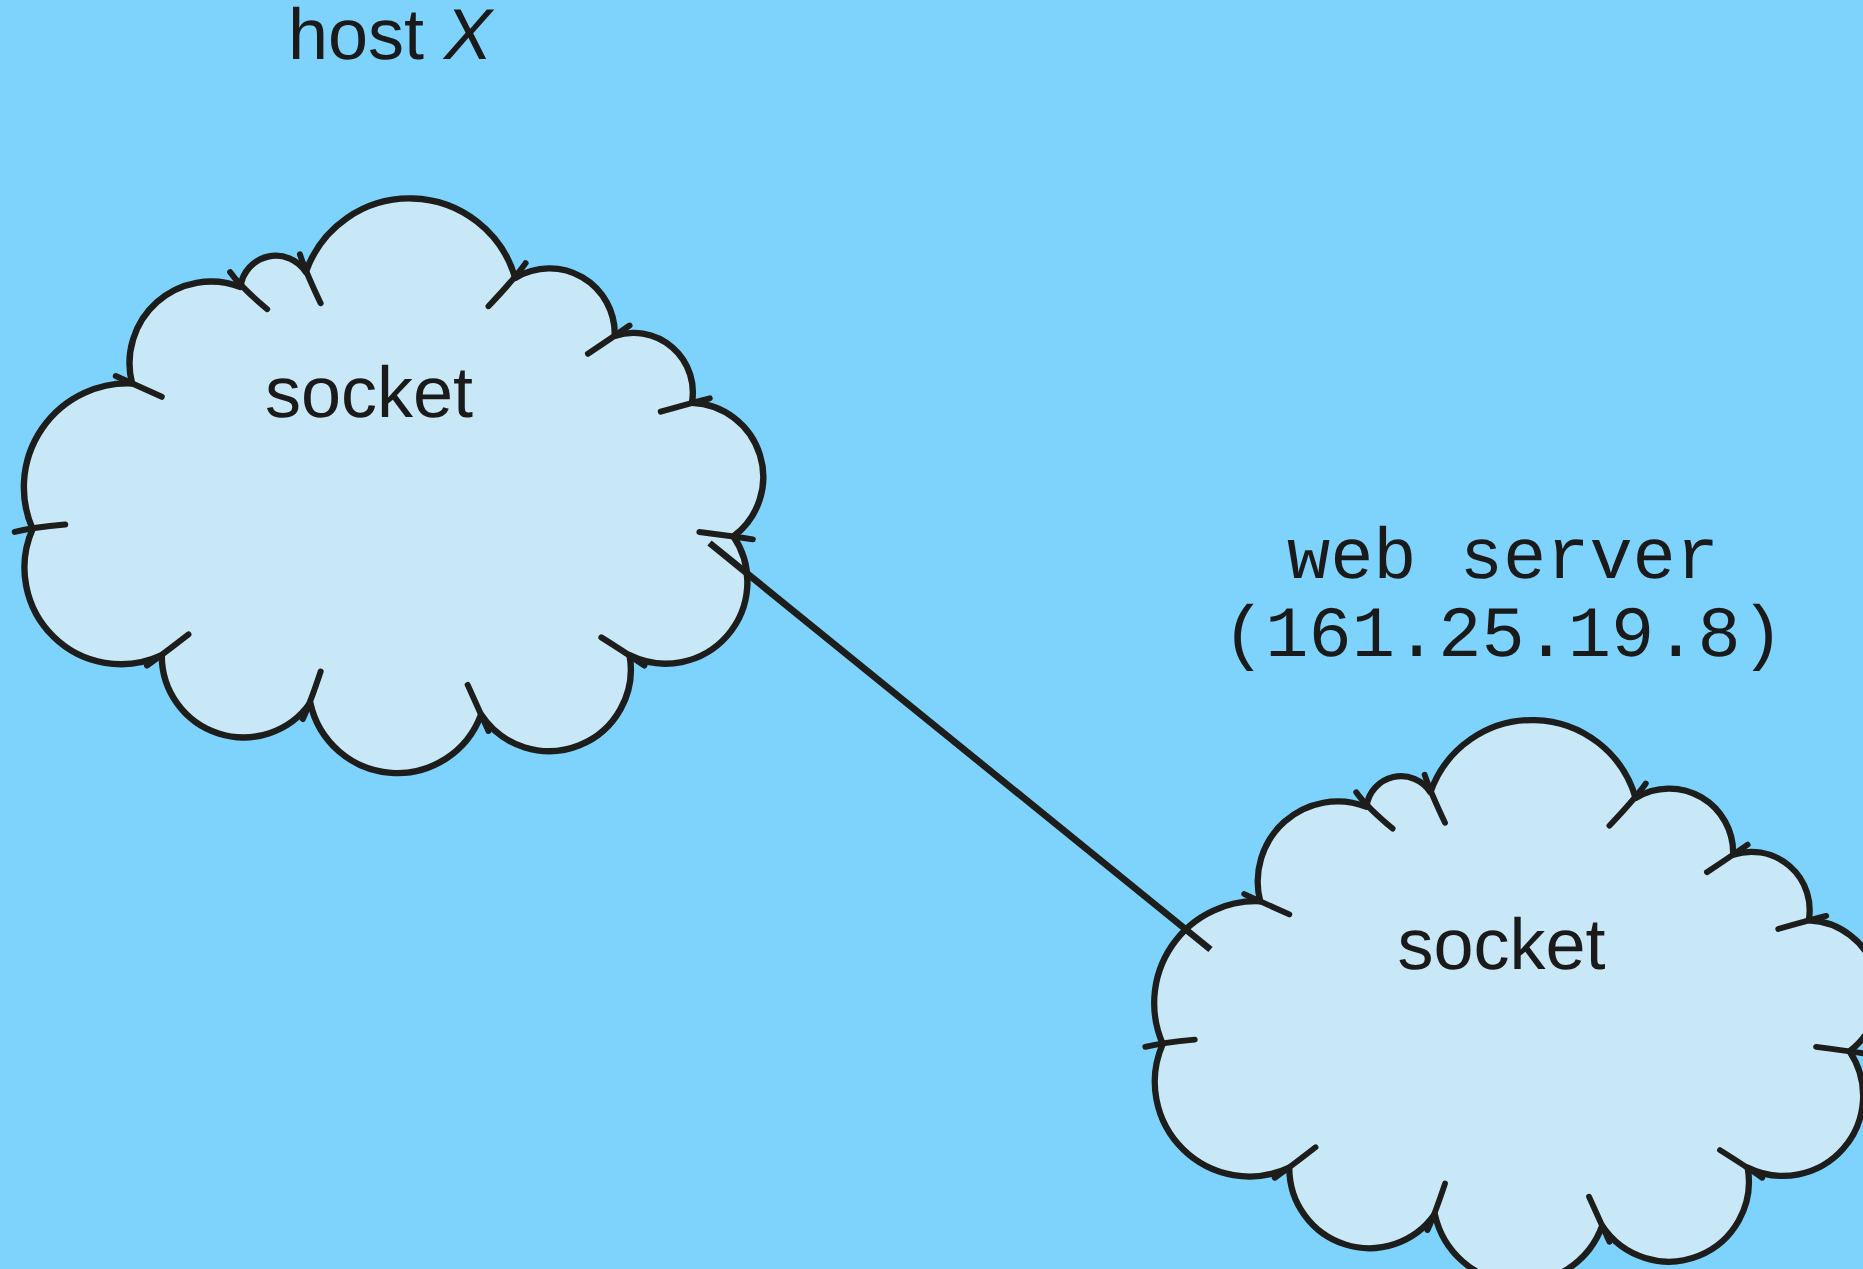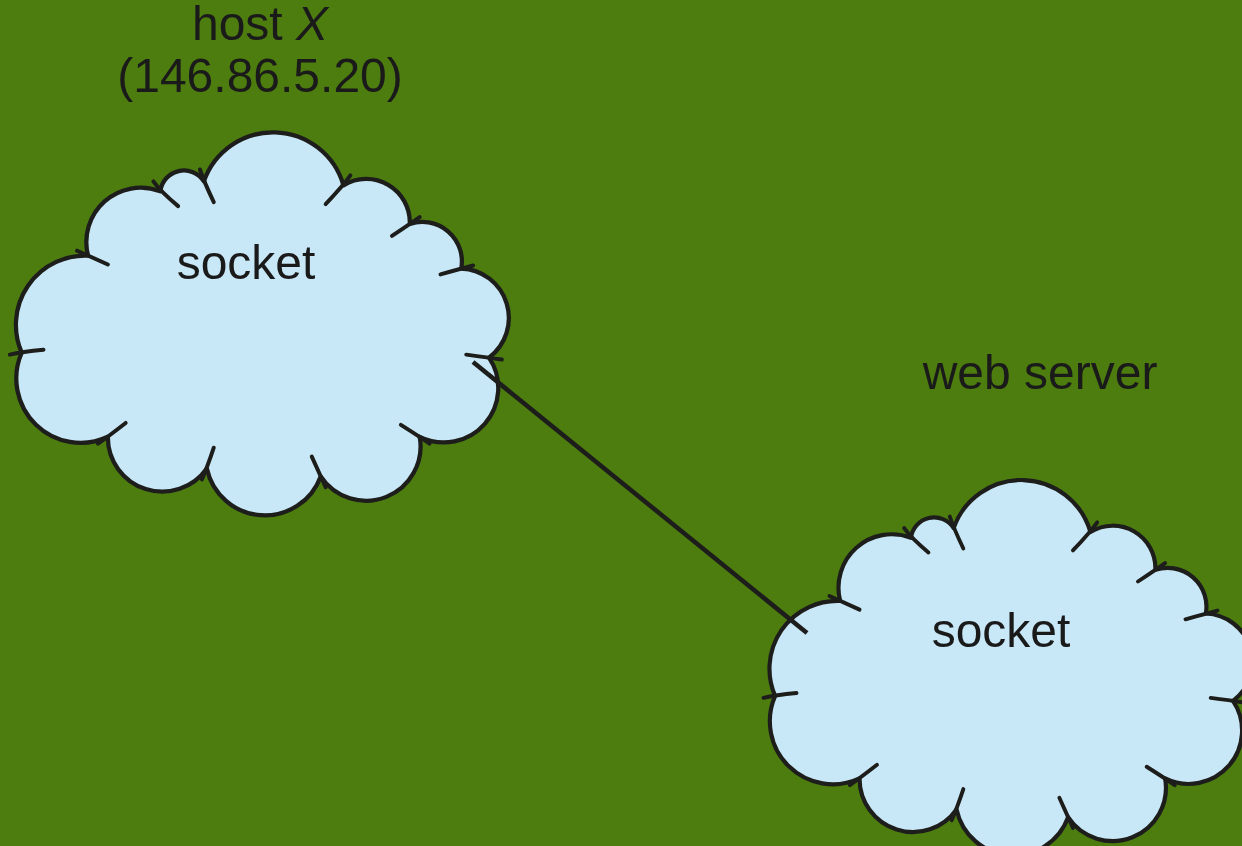--- a/index.html
+++ b/index.html
@@ -5,21 +5,21 @@
   html, body {
     margin: 0;
     padding: 0;
     background: #ffffff;
   }
   .stage {
     position: relative;
     width: 1242px;
     height: 846px;
     overflow: hidden;
-    background: #4d7c0f;
+    background: #7dd3fc;
     font-family: "Liberation Sans", "DejaVu Sans", sans-serif;
     color: #1a1a1a;
   }
   .stage svg {
     position: absolute;
     left: 0;
     top: 0;
   }
   .cloud-body {
     stroke: #1d1d1b;
@@ -85,28 +85,28 @@
     </defs>
 
     <use href="#cloudShape" transform="translate(-6,120) scale(0.99)"></use>
     <use href="#cloudShape" transform="translate(748,468) scale(0.97)"></use>
 
     <line class="conn-line" x1="473" y1="362" x2="807" y2="633"></line>
   </svg>
 
   <div class="label" style="left:260px; top:-2px;">
     <div><span>host </span><span class="italic">X</span></div>
-    <div>(146.86.5.20)</div>
   </div>
 
   <div class="label" style="left:246px; top:237px;">
     <div>socket</div>
   </div>
 
-  <div class="label" style="left:1040px; top:347px;">
+  <div class="label" style="left:1002px; top:347px;font-family:Liberation Mono, monospace;">
     <div>web server</div>
+    <div>(161.25.19.8)</div>
   </div>
 
   <div class="label" style="left:1001px; top:605px;">
     <div>socket</div>
   </div>
 
 </div>
 
 </body></html>

